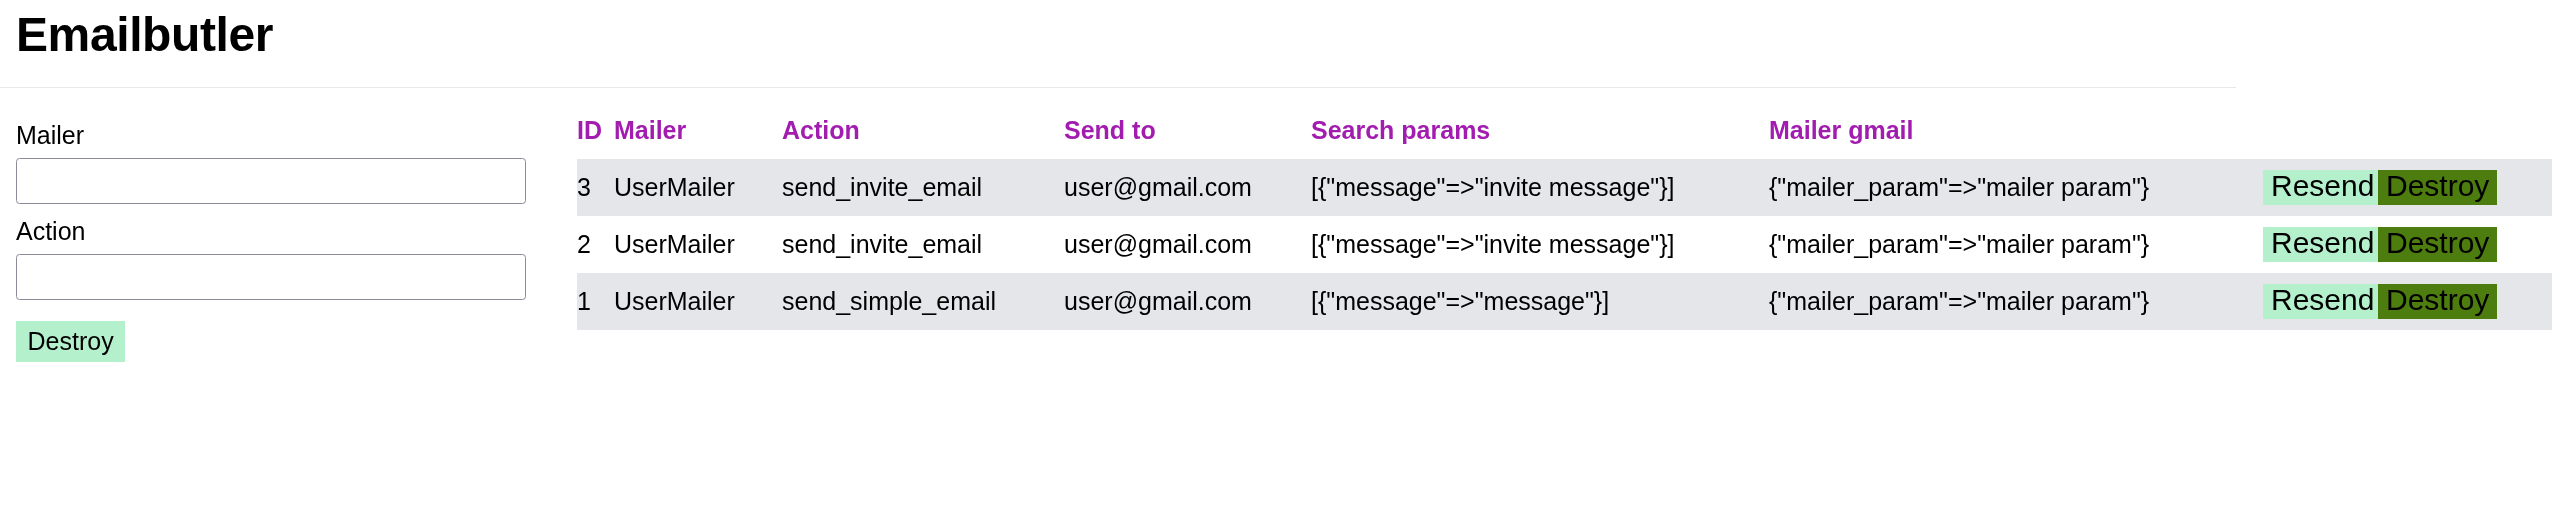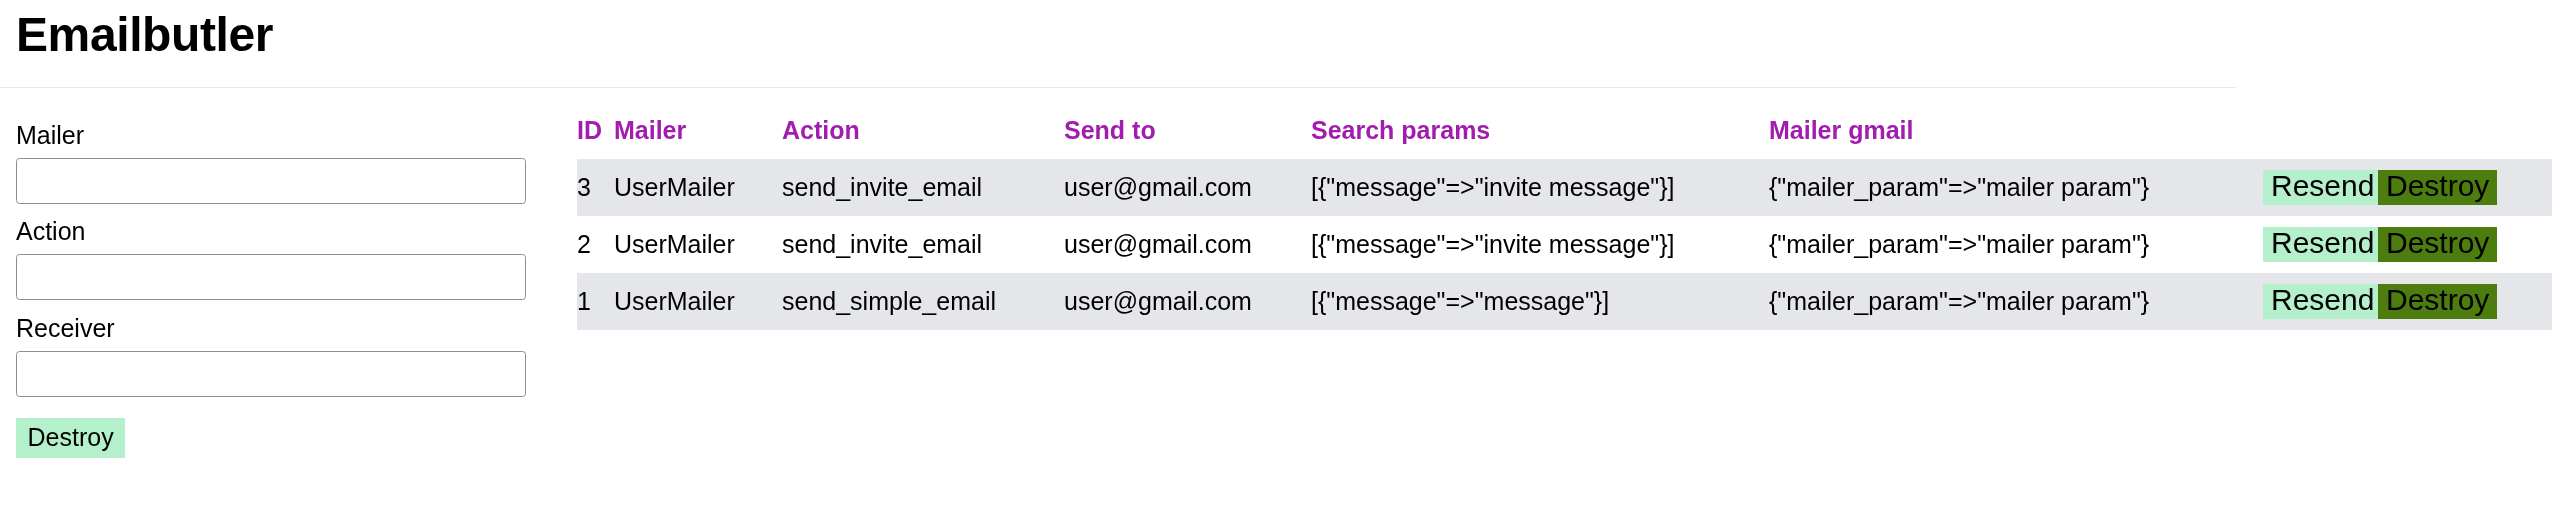--- a/index.html
+++ b/index.html
@@ -171,24 +171,20 @@
     <div class="field-group">
       <label class="field-label">Mailer</label>
       <input class="field-input" type="text" placeholder="" style="">
     </div>
 
     <div class="field-group">
       <label class="field-label">Action</label>
       <input class="field-input" type="text" placeholder="" style="">
     </div>
 
-    <div class="field-group">
-      <label class="field-label">Receiver</label>
-      <input class="field-input" type="text" placeholder="" style="">
-    </div>
 
     <button type="submit" class="search-button">Destroy</button>
   </form>
 
   <div class="records-table-wrap">
     <table class="records">
       <colgroup>
         <col class="col-id">
         <col class="col-mailer">
         <col class="col-action">

